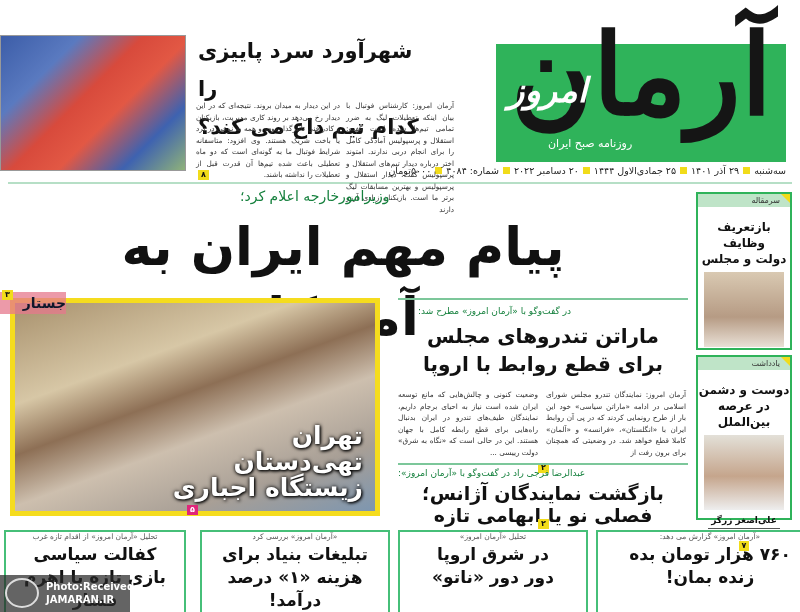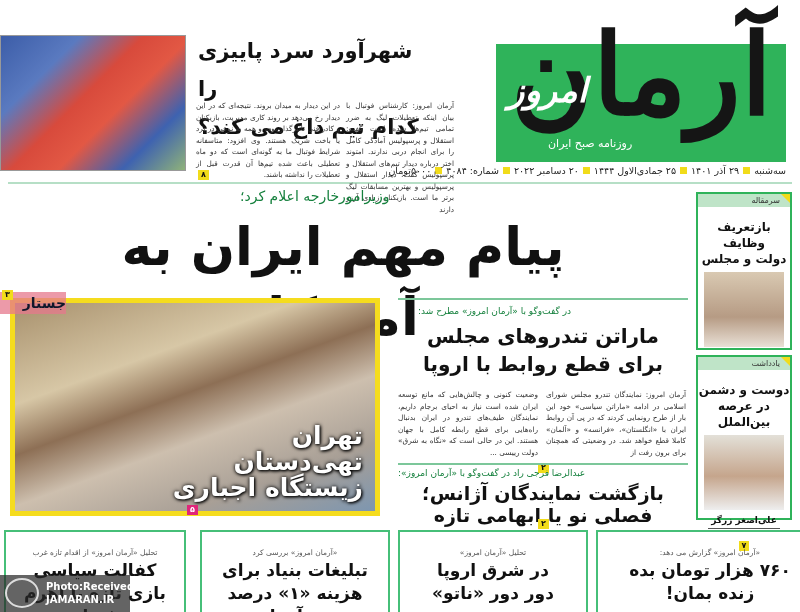--- a/index.html
+++ b/index.html
@@ -21,21 +21,21 @@
 .side-box{border:2px solid #2fb35a;background:#fff}
 .side-label{background:#bfe4c8;font-size:8px;color:#333;padding:2px 10px;position:relative}
 .side-label:before{content:"";position:absolute;right:0;top:0;border-top:9px solid #f1dc1a;border-left:9px solid transparent}
 .side-title{font-size:12px;font-weight:bold;text-align:center;line-height:16px;margin-top:12px}
 .side-photo{margin:5px 6px;height:75px;background:linear-gradient(180deg,#d9c9b2,#b69b84 60%,#e9e0d6)}
 .side-author{font-size:9px;font-weight:bold;text-align:center;border-bottom:1px solid #555;margin:0 10px;padding-bottom:3px}
 .feature{left:10px;top:298px;width:370px;height:218px;border:5px solid #f5dc1e;background:linear-gradient(160deg,#a8916d 0%,#d7c7a6 30%,#8d6f55 45%,#cdbfae 60%,#a89f96 80%,#7d96b0 100%)}
 .feature-title{right:12px;top:120px;font-size:25px;font-weight:700;color:#fff;text-align:right;line-height:26px;text-shadow:0 0 4px #000,1px 1px 3px #000}
 .jostar{left:0;top:292px;width:66px;height:22px;background:rgba(230,120,140,.75);color:#0f172a;font-size:14px;font-weight:bold;text-align:right;line-height:22px}
 .art-head{font-size:20px;font-weight:bold;text-align:center;line-height:28px}
-.bot-box{top:530px;height:82px;border:2px solid #46bf78;border-bottom:none;text-align:center;padding-top:16px}
+.bot-box{top:530px;height:82px;border:2px solid #46bf78;border-bottom:none;text-align:center;padding-top:0}
 .bot-kicker{font-size:7.5px;color:#555}
 .bot-head{font-size:17px;font-weight:900;line-height:23px;margin-top:2px}
 .watermark{left:0;top:575px;width:130px;height:37px;background:rgba(40,40,40,.72);color:#fff;font-size:10px;font-weight:bold;direction:ltr;padding:5px 0 0 46px;line-height:13px}
 .wm-logo{left:5px;top:578px;width:34px;height:30px;border:2px solid #ddd;border-radius:50%}
 </style>
 </head>
 <body>
 
 <div class="abs masthead"></div>
 <div class="abs logo-main">آرمان</div>

